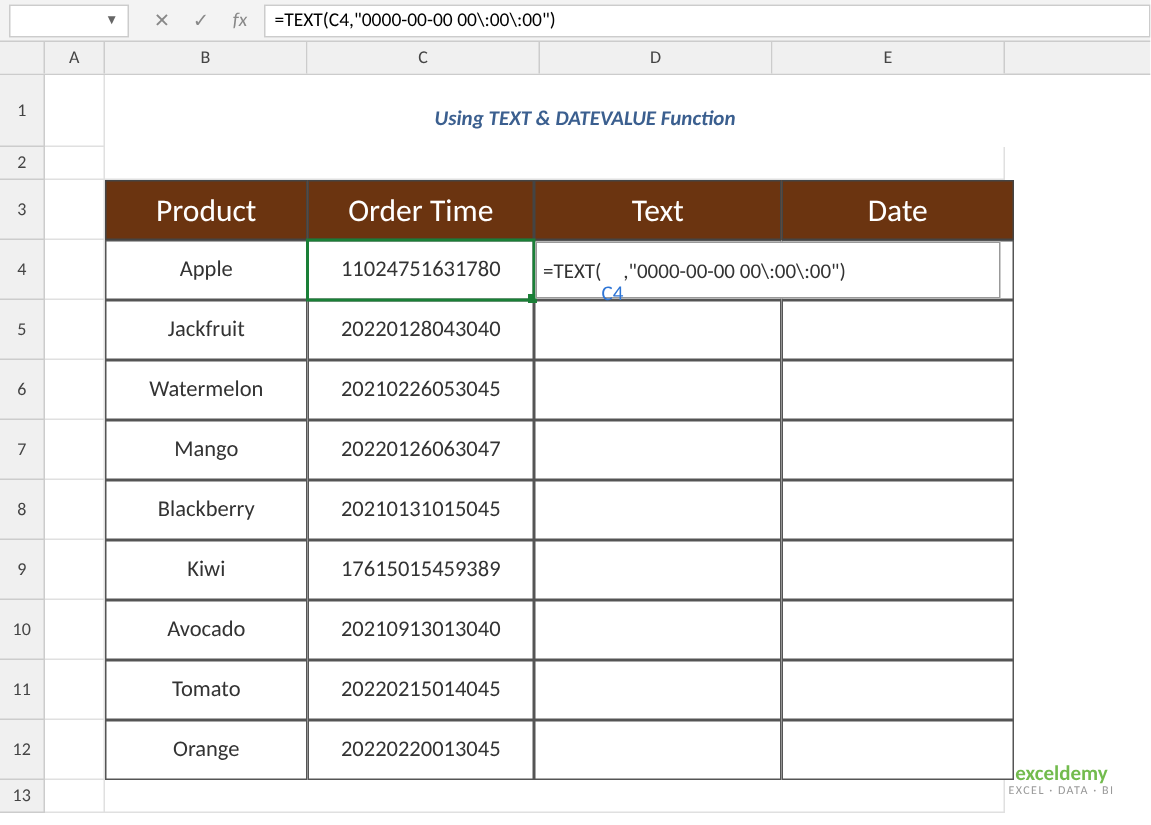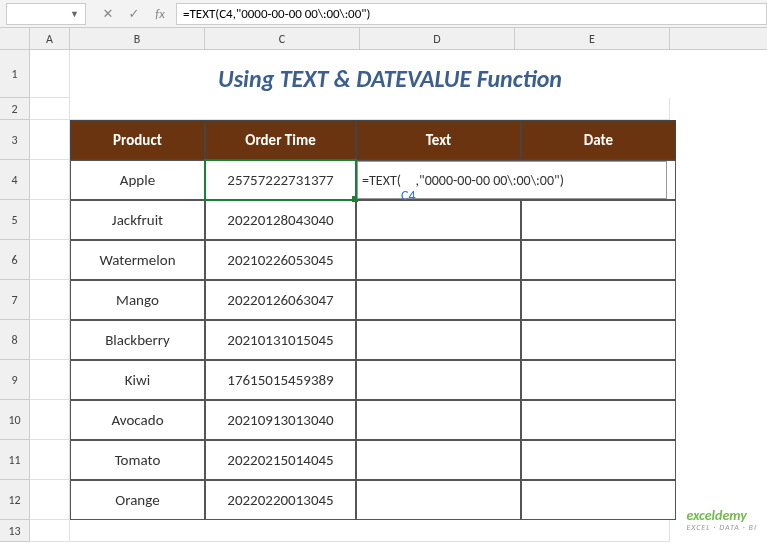--- a/index.html
+++ b/index.html
@@ -100,35 +100,35 @@
     border-right: 1px solid #e0e0e0;
     border-bottom: 1px solid #e0e0e0;
     display: flex;
     align-items: center;
     justify-content: center;
     position: relative;
     background: #fff;
   }
   
   .title-cell {
-    font-size: 24px;
+    font-size: 14px;
     font-weight: bold;
     font-style: italic;
     color: #3b5f8f;
     border: none;
     justify-content: center;
     width: 640px;
     padding-top: 8px;
   }
   
   .tbl-header {
     background: #6b3410;
     color: #fff;
-    font-weight: bold;
-    font-size: 15px;
+    font-weight: normal;
+    font-size: 21px;
     border: 1px solid #444;
   }
   .tbl-cell {
     border: 1px solid #555;
     font-size: 15px;
     color: #333;
   }
   .tbl-col-B { width: 135px; }
   .tbl-col-C { width: 151px; }
   .tbl-col-D { width: 165px; }
@@ -162,28 +162,27 @@
     align-items: center;
     padding: 0 4px;
     font-size: 14px;
     z-index: 10;
     white-space: nowrap;
     font-family: Calibri, sans-serif;
   }
   
   .watermark {
     position: absolute;
-    right: 10px;
+    right: 24px;
     bottom: 18px;
     color: #5bb030;
     font-size: 14px;
     font-weight: bold;
-    font-style: italic;
     opacity: 0.85;
-    text-align: left;
+    text-align: center;
     line-height: 1.1;
   }
   .watermark small {
     display: block;
     font-weight: normal;
     font-size: 8px;
     letter-spacing: 1px;
     color: #888;
   }
   
@@ -234,21 +233,21 @@
   <div class="cell tbl-header tbl-col-B">Product</div>
   <div class="cell tbl-header tbl-col-C">Order Time</div>
   <div class="cell tbl-header tbl-col-D">Text</div>
   <div class="cell tbl-header tbl-col-E">Date</div>
 </div>
 
 <div class="grid-row">
   <div class="row-num">4</div>
   <div class="cell spacer-A"></div>
   <div class="cell tbl-cell tbl-col-B">Apple</div>
-  <div class="cell tbl-cell tbl-col-C selected-c4">25757222731377</div>
+  <div class="cell tbl-cell tbl-col-C selected-c4">11024751631780</div>
   <div class="cell tbl-cell tbl-col-D" style="position:relative;">
     <div class="formula-overlay">
       <span>=</span>
         <span style="color:#333;">TEXT</span>
         <span>(</span>
         <span style="color:#2e75d6;margin-top:31px;">C4</span>
         <span>,"0000-00-00 00\:00\:00")</span>
     </div>
   </div>
   <div class="cell tbl-cell tbl-col-E"></div>

